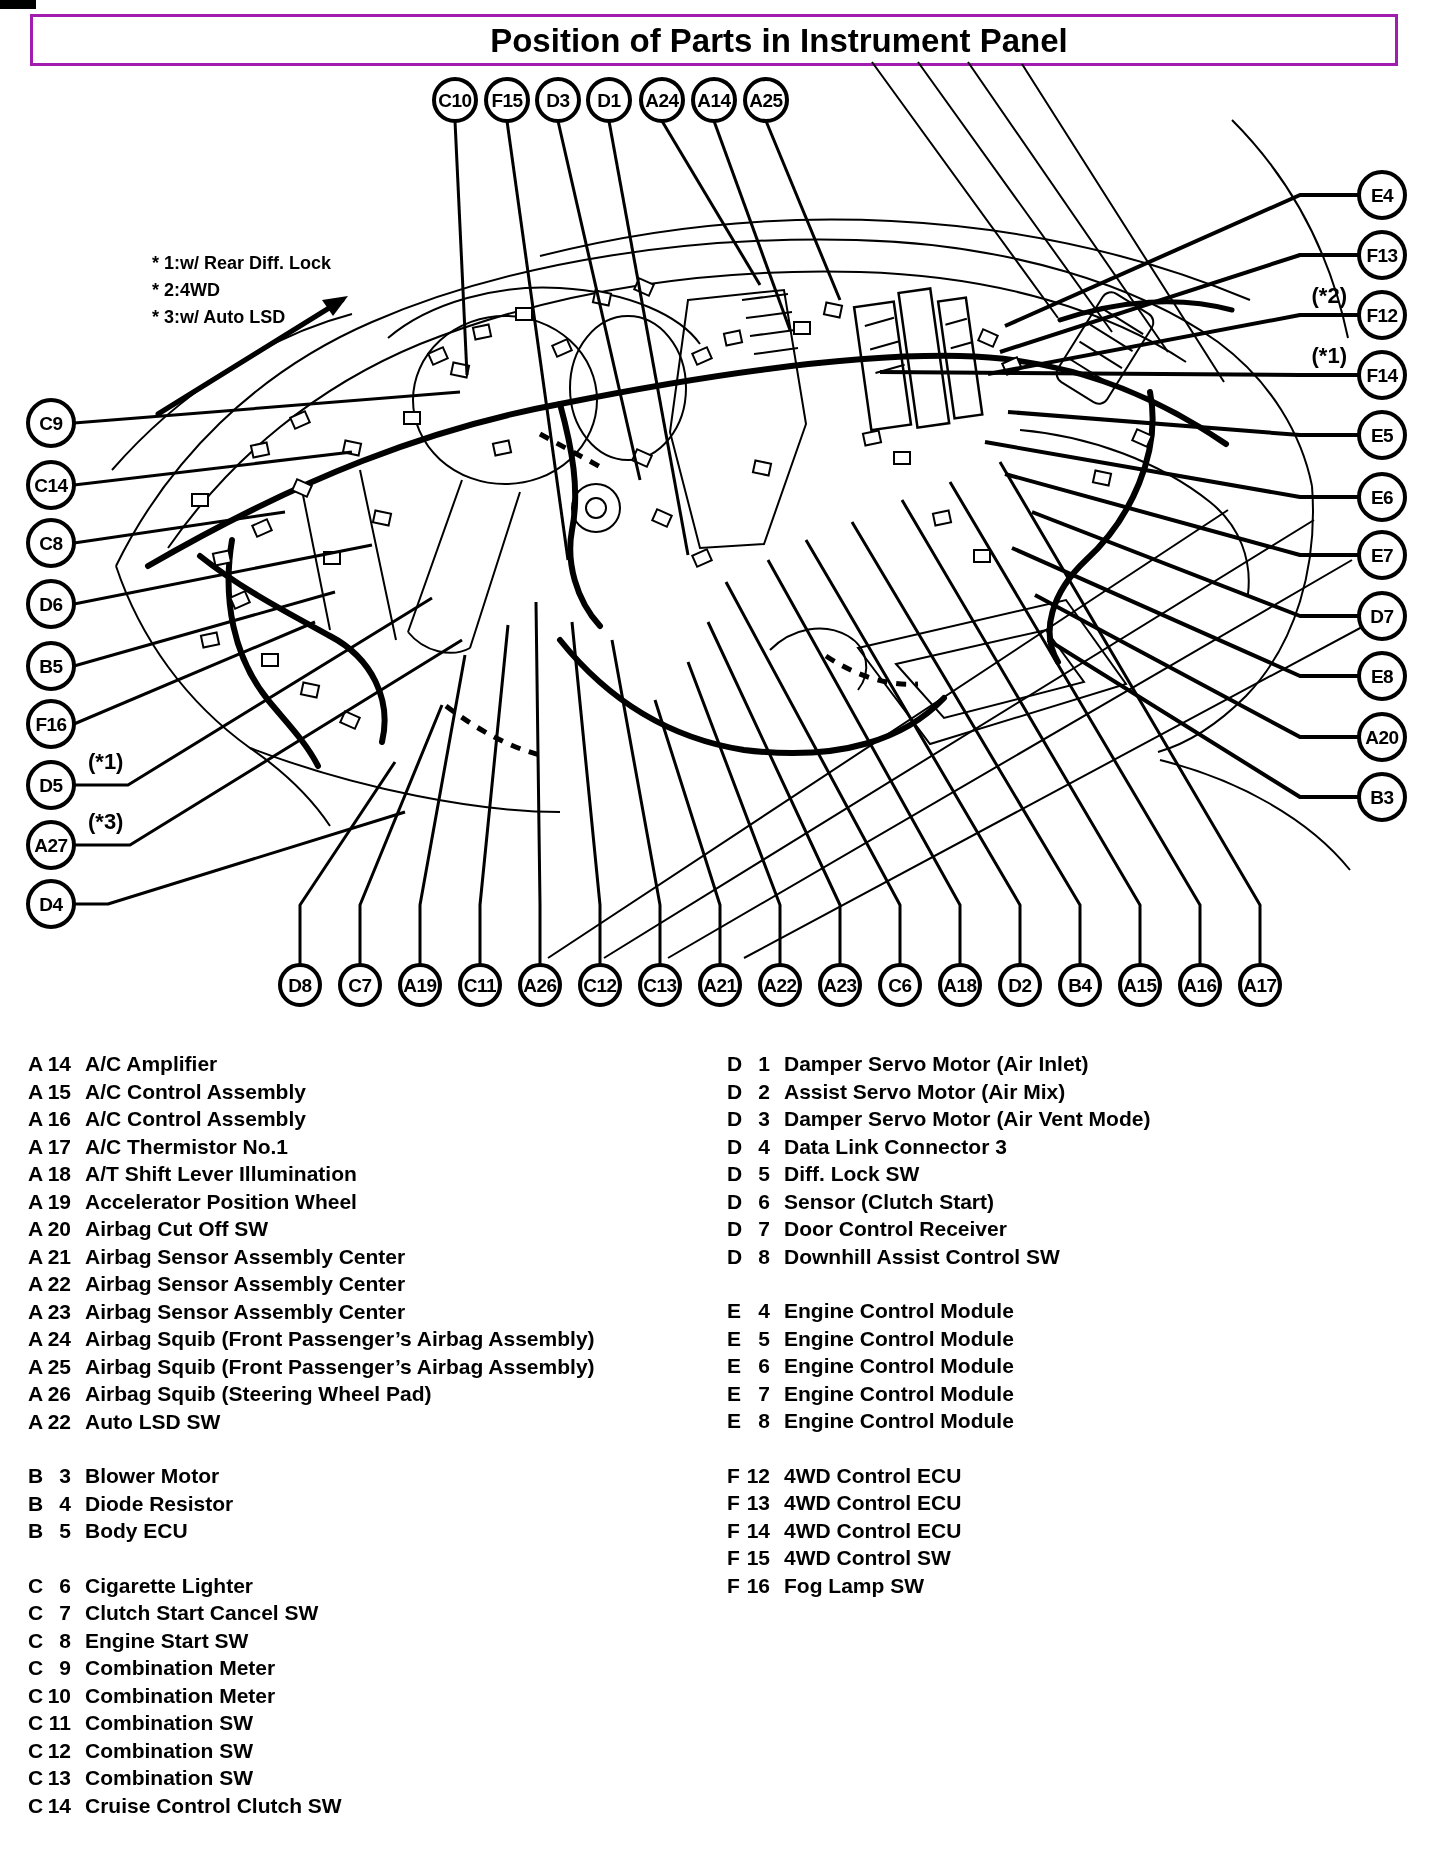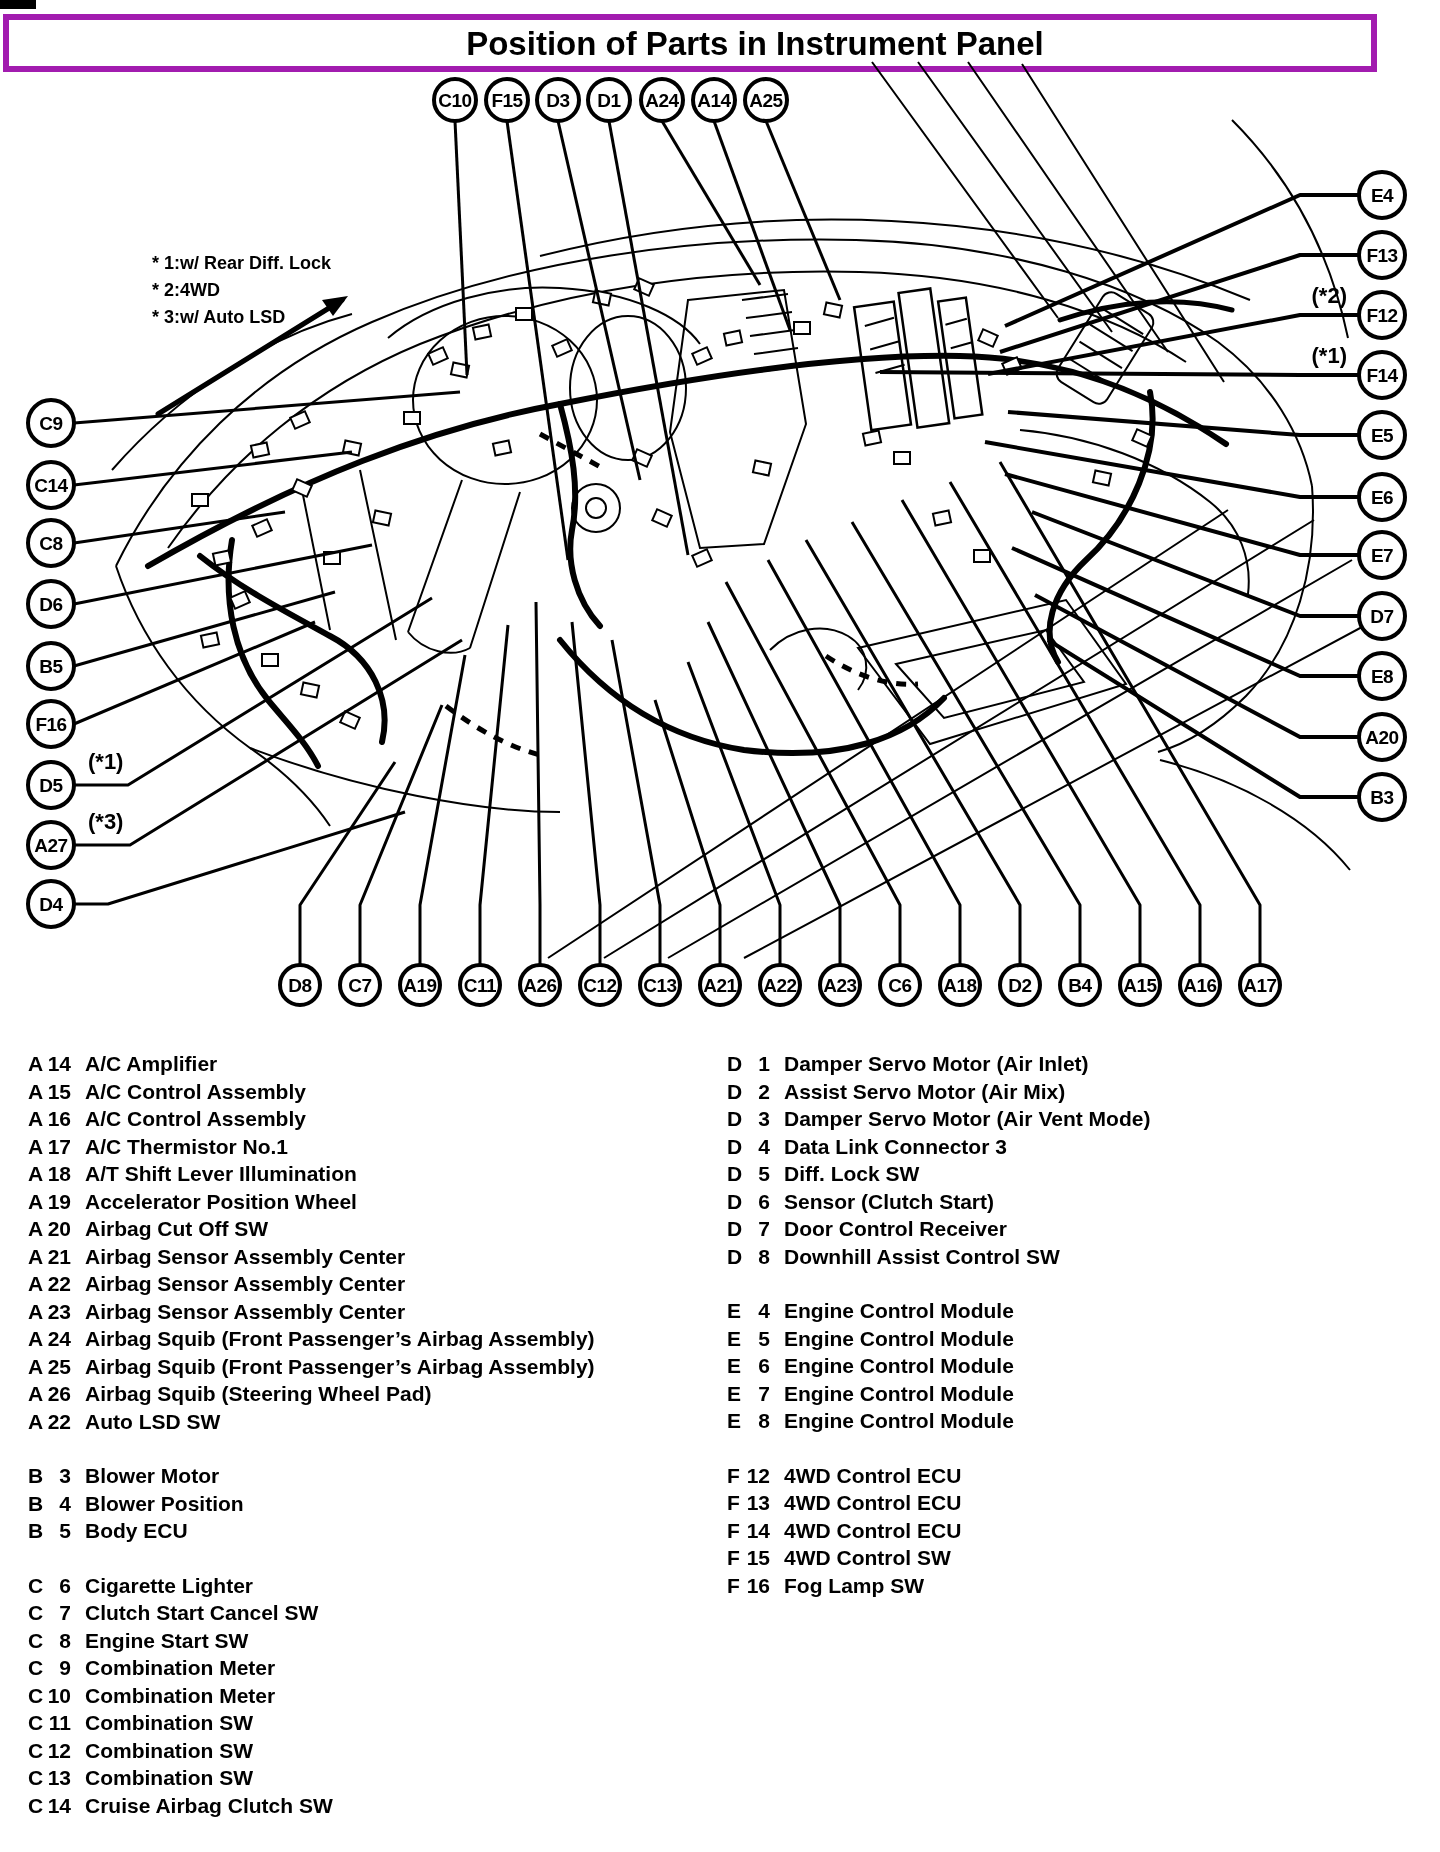--- a/index.html
+++ b/index.html
@@ -1,18 +1,18 @@
 <!DOCTYPE html>
 <html><head>
 <meta charset="utf-8">
 <style>
   html,body{margin:0;padding:0;background:#ffffff;}
   body{width:1440px;height:1852px;position:relative;font-family:"Liberation Sans",sans-serif;color:#000;overflow:hidden;}
   .scan-mark{position:absolute;left:0;top:0;width:36px;height:9px;background:#000;}
-  .title-box{position:absolute;left:3px;top:14px;width:1362px;height:46px;border:6px solid #a21caf;box-sizing:content-box;}
+  .title-box{position:absolute;left:30px;top:14px;width:1362px;height:46px;border:3px solid #a21caf;box-sizing:content-box;}
   .title-text{width:100%;height:100%;line-height:47px;text-align:center;text-indent:130px;font-size:33px;font-weight:bold;white-space:nowrap;}
   #diagram{position:absolute;left:0;top:0;width:1440px;height:1030px;}
   .notes{position:absolute;left:152px;top:250px;font-size:18px;font-weight:bold;line-height:27px;white-space:nowrap;}
   svg .thin{stroke:#000;stroke-width:2;fill:none;}
   svg .med{stroke:#000;stroke-width:2.5;fill:none;}
   svg .thick{stroke:#000;stroke-width:6;fill:none;stroke-linecap:round;}
   svg .thick5{stroke:#000;stroke-width:5;fill:none;stroke-linecap:round;}
   svg .dashed{stroke:#000;stroke-width:5;fill:none;stroke-dasharray:10 9;stroke-linecap:butt;}
   svg .leader{stroke:#000;stroke-width:3;fill:none;stroke-linejoin:round;}
   svg .leader-heavy{stroke:#000;stroke-width:4;fill:none;stroke-linejoin:round;}
@@ -445,21 +445,21 @@
     </div>
     <div class="legend-group">
       <div class="legend-row">
         <span class="code-letter">B</span>
         <span class="code-num">3</span>
         <span class="entry-name">Blower Motor</span>
       </div>
       <div class="legend-row">
         <span class="code-letter">B</span>
         <span class="code-num">4</span>
-        <span class="entry-name">Blower Position</span>
+        <span class="entry-name">Diode Resistor</span>
       </div>
       <div class="legend-row">
         <span class="code-letter">B</span>
         <span class="code-num">5</span>
         <span class="entry-name">Body ECU</span>
       </div>
     </div>
     <div class="legend-group">
       <div class="legend-row">
         <span class="code-letter">C</span>
@@ -497,21 +497,21 @@
         <span class="entry-name">Combination SW</span>
       </div>
       <div class="legend-row">
         <span class="code-letter">C</span>
         <span class="code-num">13</span>
         <span class="entry-name">Combination SW</span>
       </div>
       <div class="legend-row">
         <span class="code-letter">C</span>
         <span class="code-num">14</span>
-        <span class="entry-name">Cruise Airbag Clutch SW</span>
+        <span class="entry-name">Cruise Control Clutch SW</span>
       </div>
     </div>
   </div>
 <div id="legend-right" class="legend-col">
     <div class="legend-group">
       <div class="legend-row">
         <span class="code-letter">D</span>
         <span class="code-num">1</span>
         <span class="entry-name">Damper Servo Motor (Air Inlet)</span>
       </div>

